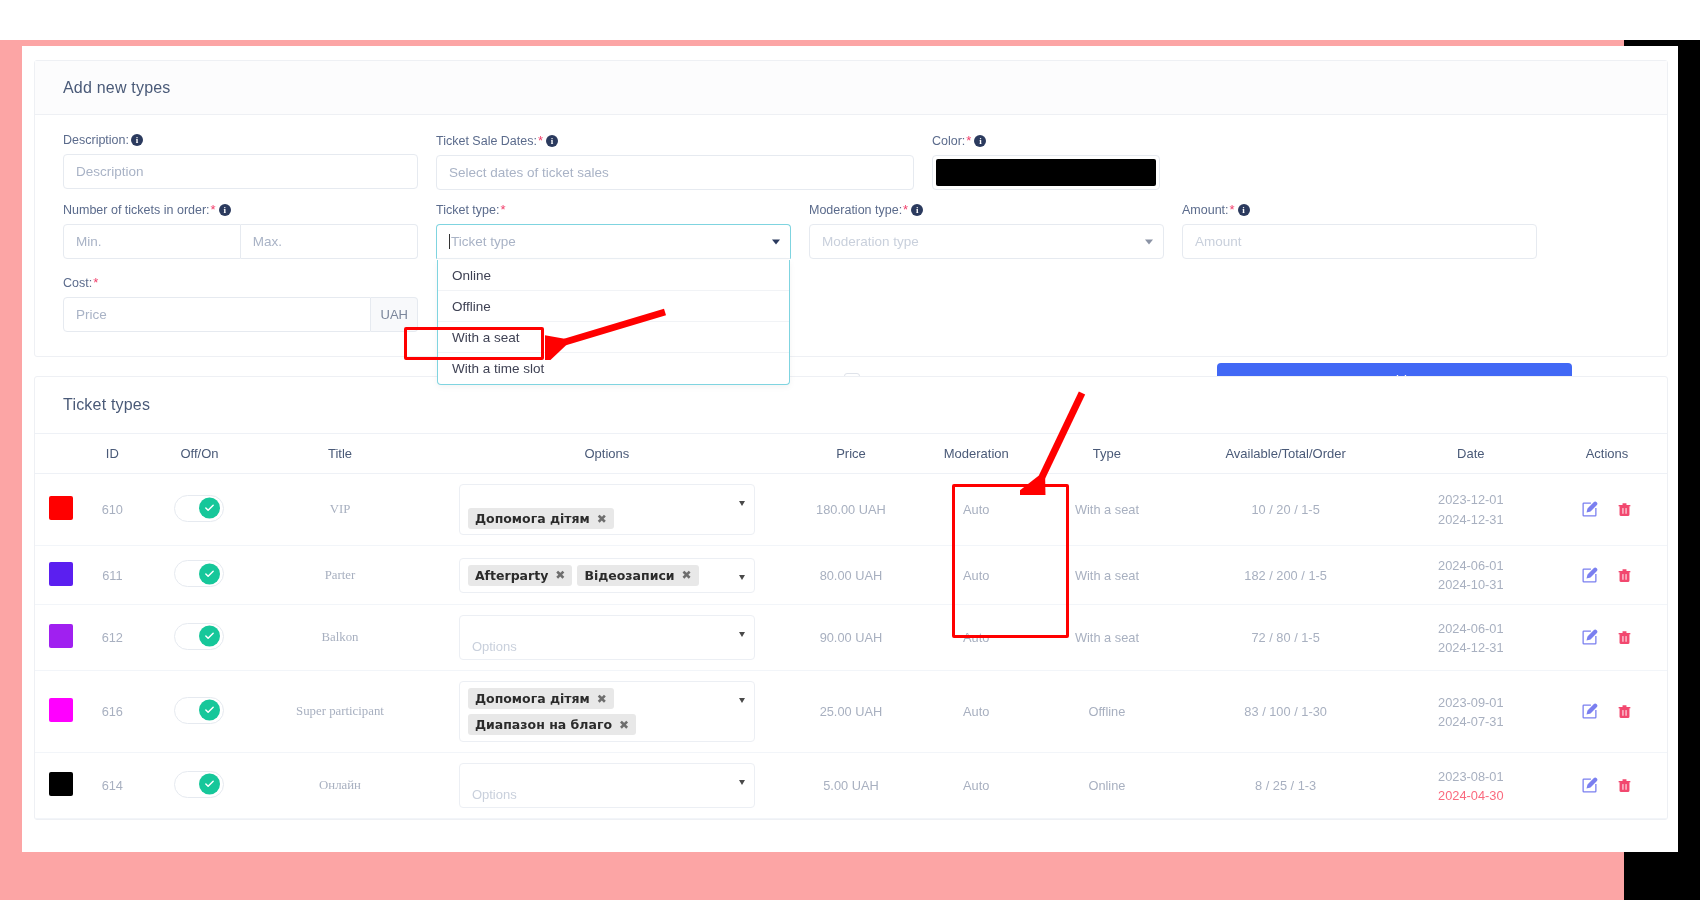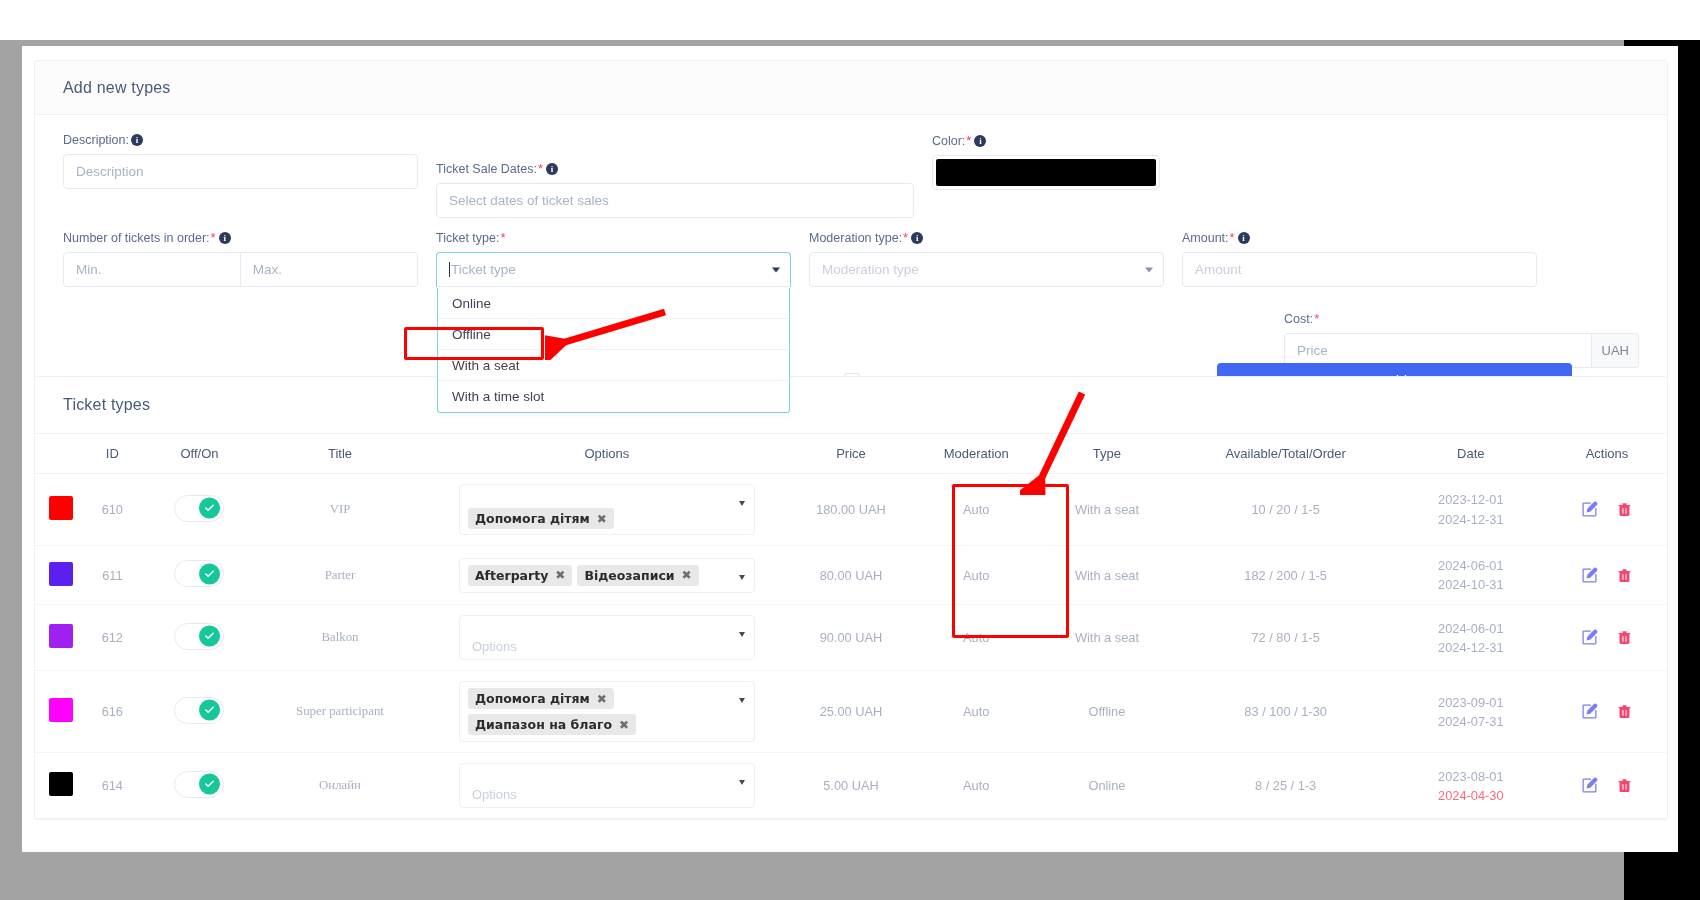--- a/index.html
+++ b/index.html
@@ -5,21 +5,21 @@
   * { box-sizing: border-box; margin: 0; padding: 0; }
   html, body {
     width: 1700px; height: 900px;
     background: #000000;
     font-family: "Liberation Sans", sans-serif;
     overflow: hidden;
   }
   #viewport {
     position: relative;
     width: 1624px; height: 900px;
-    background: #a3a3a3;
+    background: #fca5a5;
   }
   
   .top-strip {
     position: absolute; left: 0; top: 0;
     width: 1700px; height: 40px;
     background: #ffffff;
   }
   .page-bg {
     position: absolute;
     left: 22px; top: 46px;
@@ -49,21 +49,21 @@
     color: #4a5a78;
     letter-spacing: .2px;
   }
   .card-body { padding: 18px 28px 20px 28px; position: relative; }
 
   .form-row { display: flex; gap: 18px; margin-bottom: 4px; }
 
   .field { position: relative; }
   .f-title   { width: 355px; }
   .f-desc    { width: 355px; }
-  .f-dates   { width: 478px; margin-top: 28px; }
+  .f-dates   { width: 478px; }
   .f-color   { width: 228px; }
 
   .f-num     { width: 355px; }
   .f-ttype   { width: 355px; }
   .f-mod     { width: 355px; }
   .f-amount  { width: 355px; }
   .f-cost    { width: 355px; }
 
   label.flabel {
     display: block;
@@ -414,21 +414,21 @@
           </div>
 
           <div class="field f-amount">
             <label class="flabel">
               <span>Amount:</span><span class="req">*</span><span class="info-icon">i</span>
             </label>
             <input class="inp muted-ph" placeholder="Amount" style="">
           </div>
         </div>
 
-        <div class="form-row" style="margin-top:24px;justify-content:flex-end;">
+        <div class="form-row" style="margin-top:16px;">
           <div class="field f-cost">
             <label class="flabel">
               <span>Cost:</span><span class="req">*</span>
             </label>
             <div class="cost-wrap">
               <input class="inp" placeholder="Price" style="">
               <div class="cost-suffix">UAH</div>
             </div>
           </div>
         </div>

